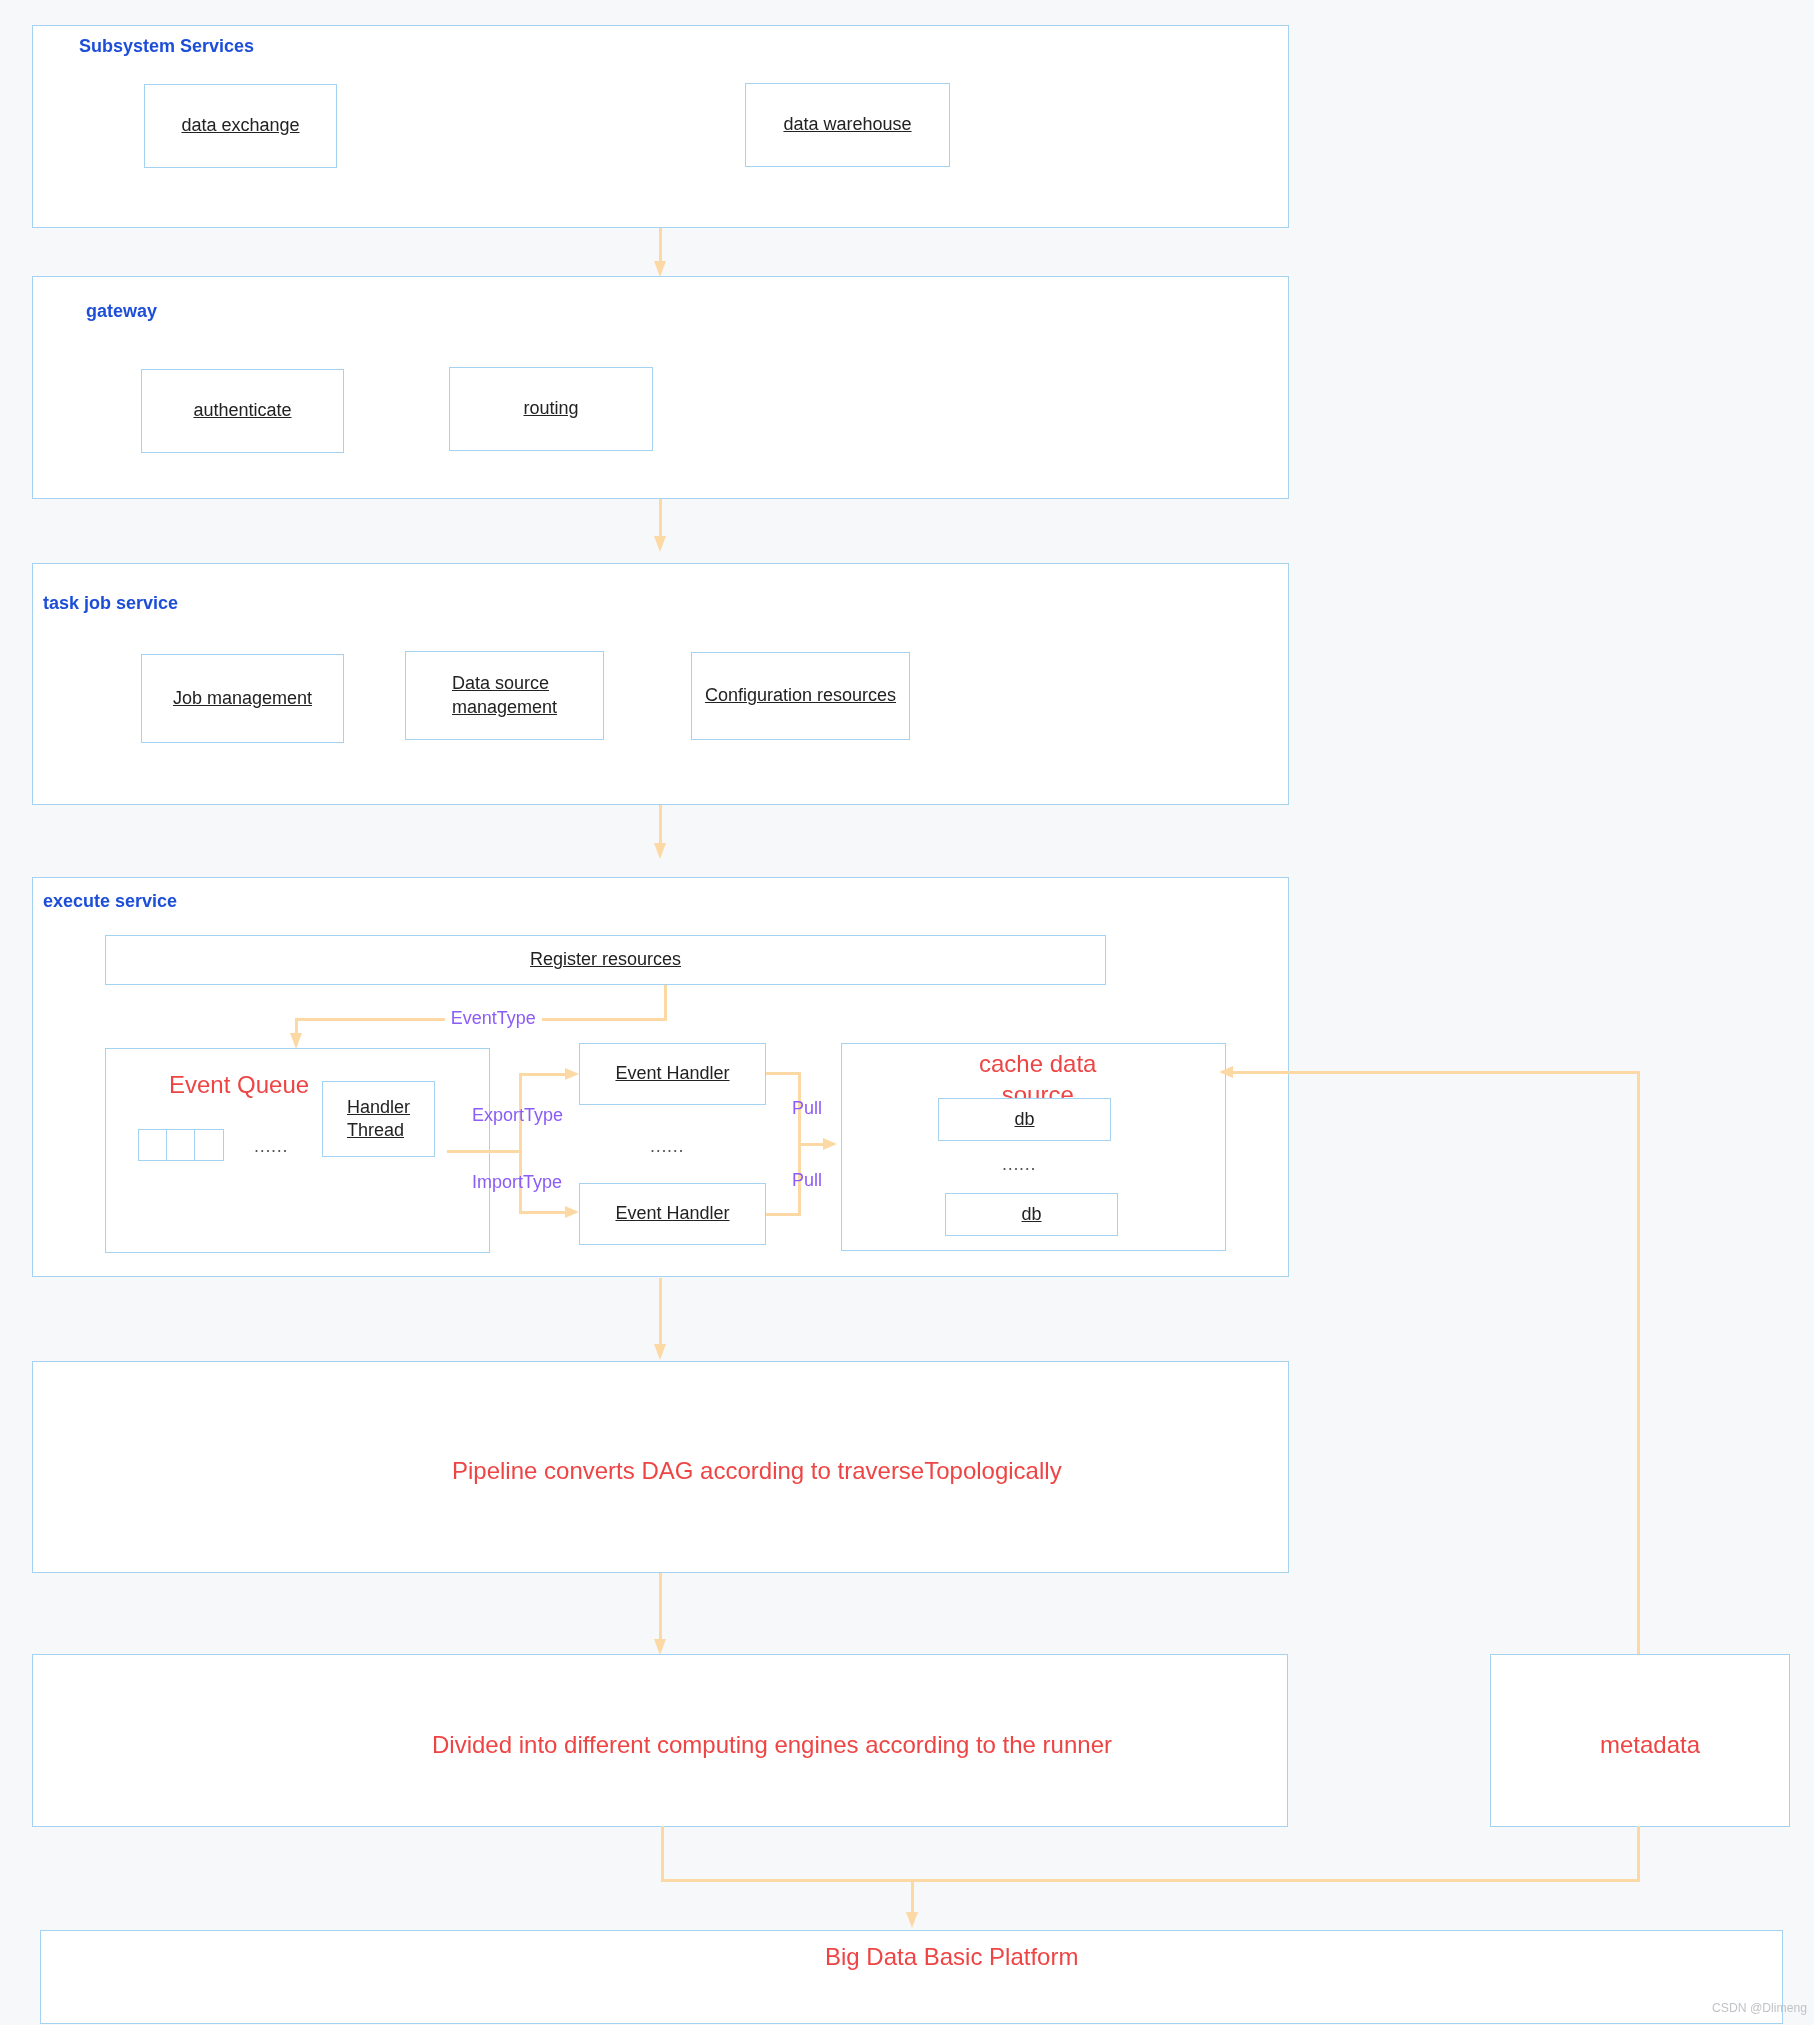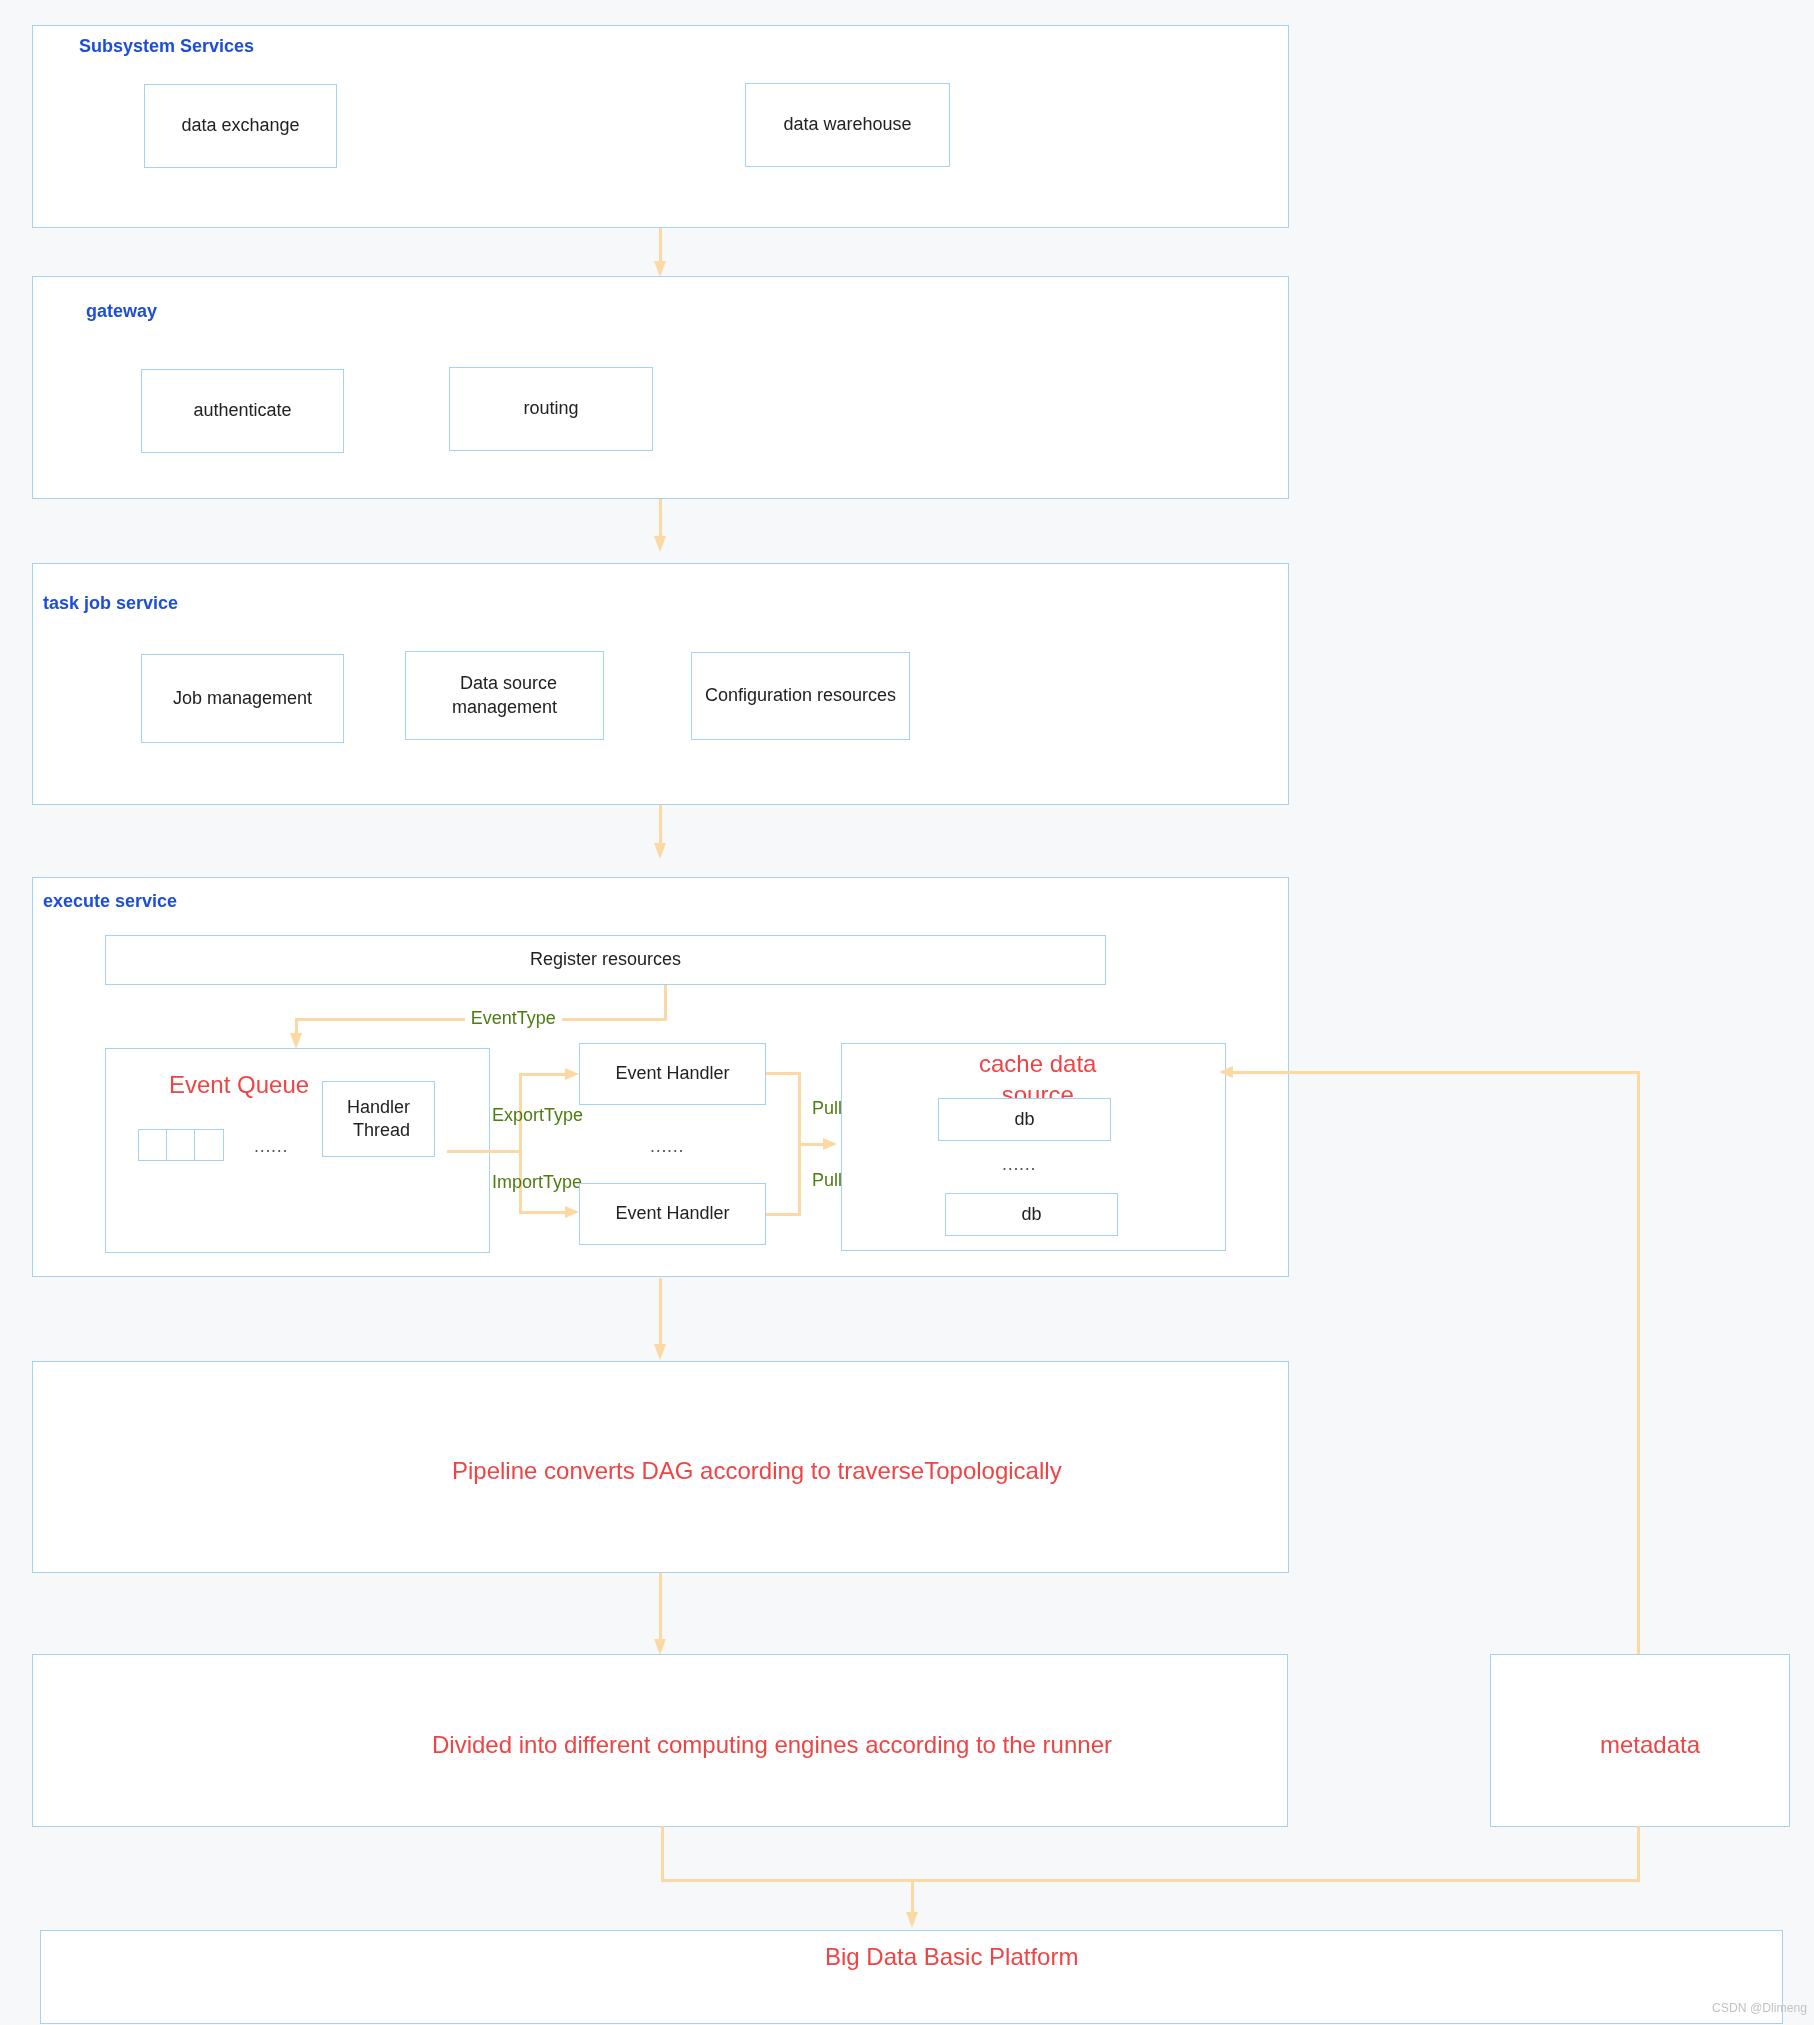--- a/index.html
+++ b/index.html
@@ -26,24 +26,25 @@
     box-sizing: border-box;
   }
   .box {
     position: absolute;
     background: #ffffff;
     border: 1.4px solid #a5d2f0;
     box-sizing: border-box;
     display: flex;
     align-items: center;
     justify-content: center;
-    text-align: right;
+    text-align: left;
     font-size: 18px;
     line-height: 1.28;
     color: #222222;
+    text-decoration: underline;
   }
   .panel-title {
     position: absolute;
     font-size: 18px;
     color: #1d4ed8;
     white-space: nowrap;
     font-weight: bold;
   }
   .free-label {
     position: absolute;
@@ -91,24 +92,23 @@
   .arrow-left {
     position: absolute;
     width: 0; height: 0;
     border-top: 6.5px solid transparent;
     border-bottom: 6.5px solid transparent;
     border-right: 14.4px solid #fcd9a4;
   }
   .edge-label {
     position: absolute;
     font-size: 18px;
-    color: #4d7c0f;
+    color: #8b5cf6;
     background: transparent;
     white-space: nowrap;
-    margin-left: 20px;
   }
   .watermark {
     position: absolute;
     font-size: 12.2px;
     color: #c0c3c6;
     white-space: nowrap;
   }
 </style>
 </head>
 <body>

